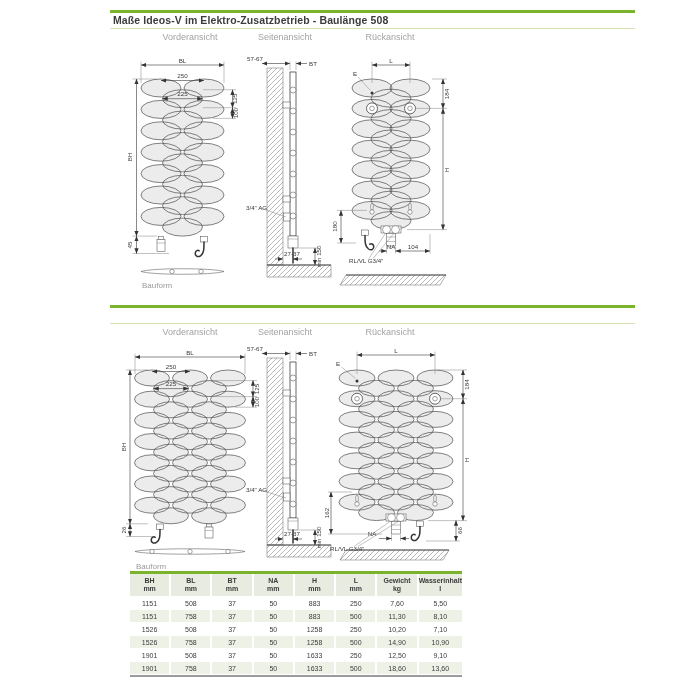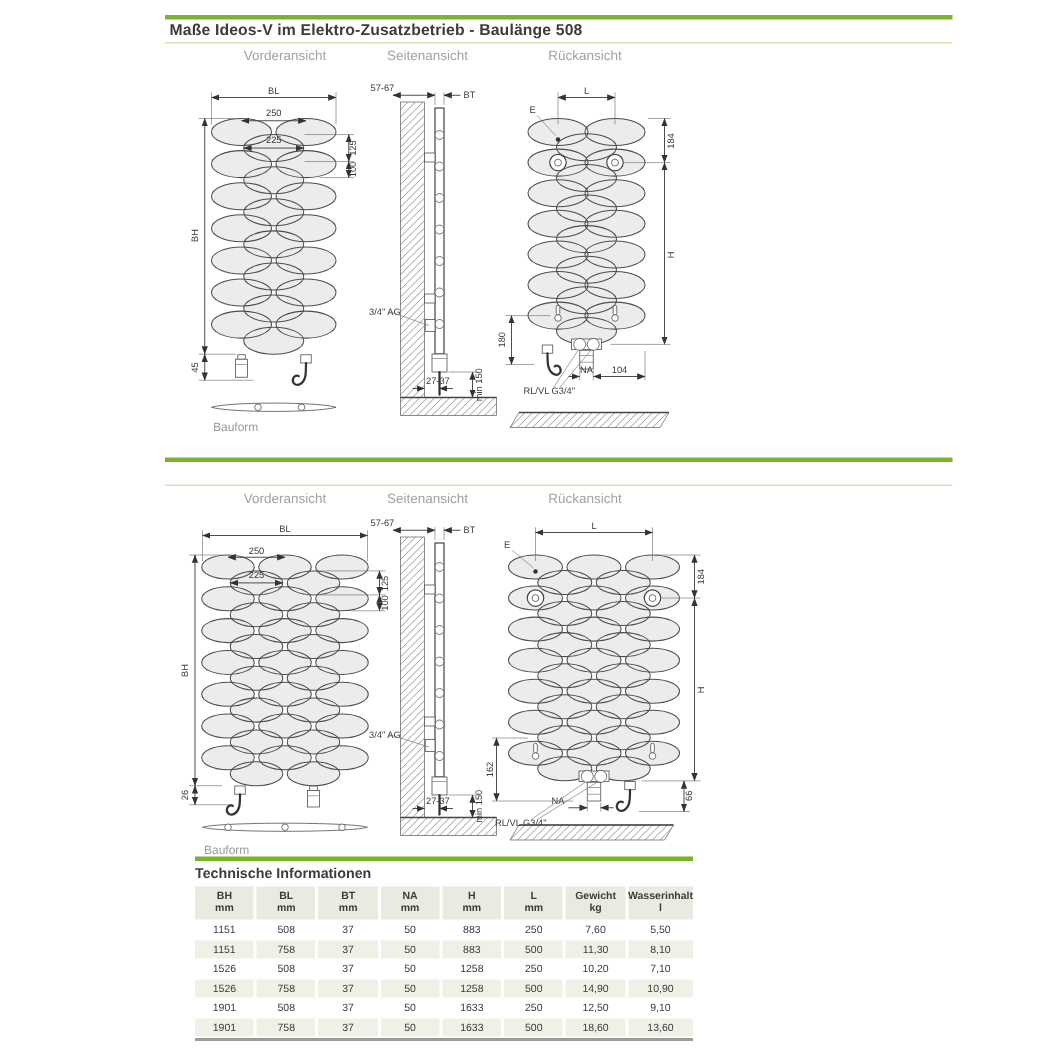--- a/index.html
+++ b/index.html
@@ -552,21 +552,20 @@
     <line class="ext" x1="22" y1="152" x2="-2" y2="152"></line>
       <line class="ext" x1="52" y1="194" x2="-2" y2="194"></line>
     <line class="dim" x1="1" y1="152" x2="1" y2="194" marker-start="url(#arr)" marker-end="url(#arr)"></line>
     <text x="-1.5" y="173" transform="rotate(-90 -1.5 173)">162</text>
     <polygon points="16,210 119,210 113,220 10,220" fill="url(#hat)" stroke="#666" stroke-width="0.5"></polygon>
     <line x1="16" y1="210" x2="119" y2="210" stroke="#444" stroke-width="0.9"></line>
   </svg>
 
   <div id="tblwrap" class="abs">
     <div class="greenbar"></div>
-    <div class="tbl-title">Technische Informationen</div>
     <div class="grid">
       <div class="hcell"><span>BH</span><br><span>mm</span></div>
       <div class="hcell"><span>BL</span><br><span>mm</span></div>
       <div class="hcell"><span>BT</span><br><span>mm</span></div>
       <div class="hcell"><span>NA</span><br><span>mm</span></div>
       <div class="hcell"><span>H</span><br><span>mm</span></div>
       <div class="hcell"><span>L</span><br><span>mm</span></div>
       <div class="hcell"><span>Gewicht</span><br><span>kg</span></div>
       <div class="hcell"><span>Wasserinhalt</span><br><span>l</span></div>
 

